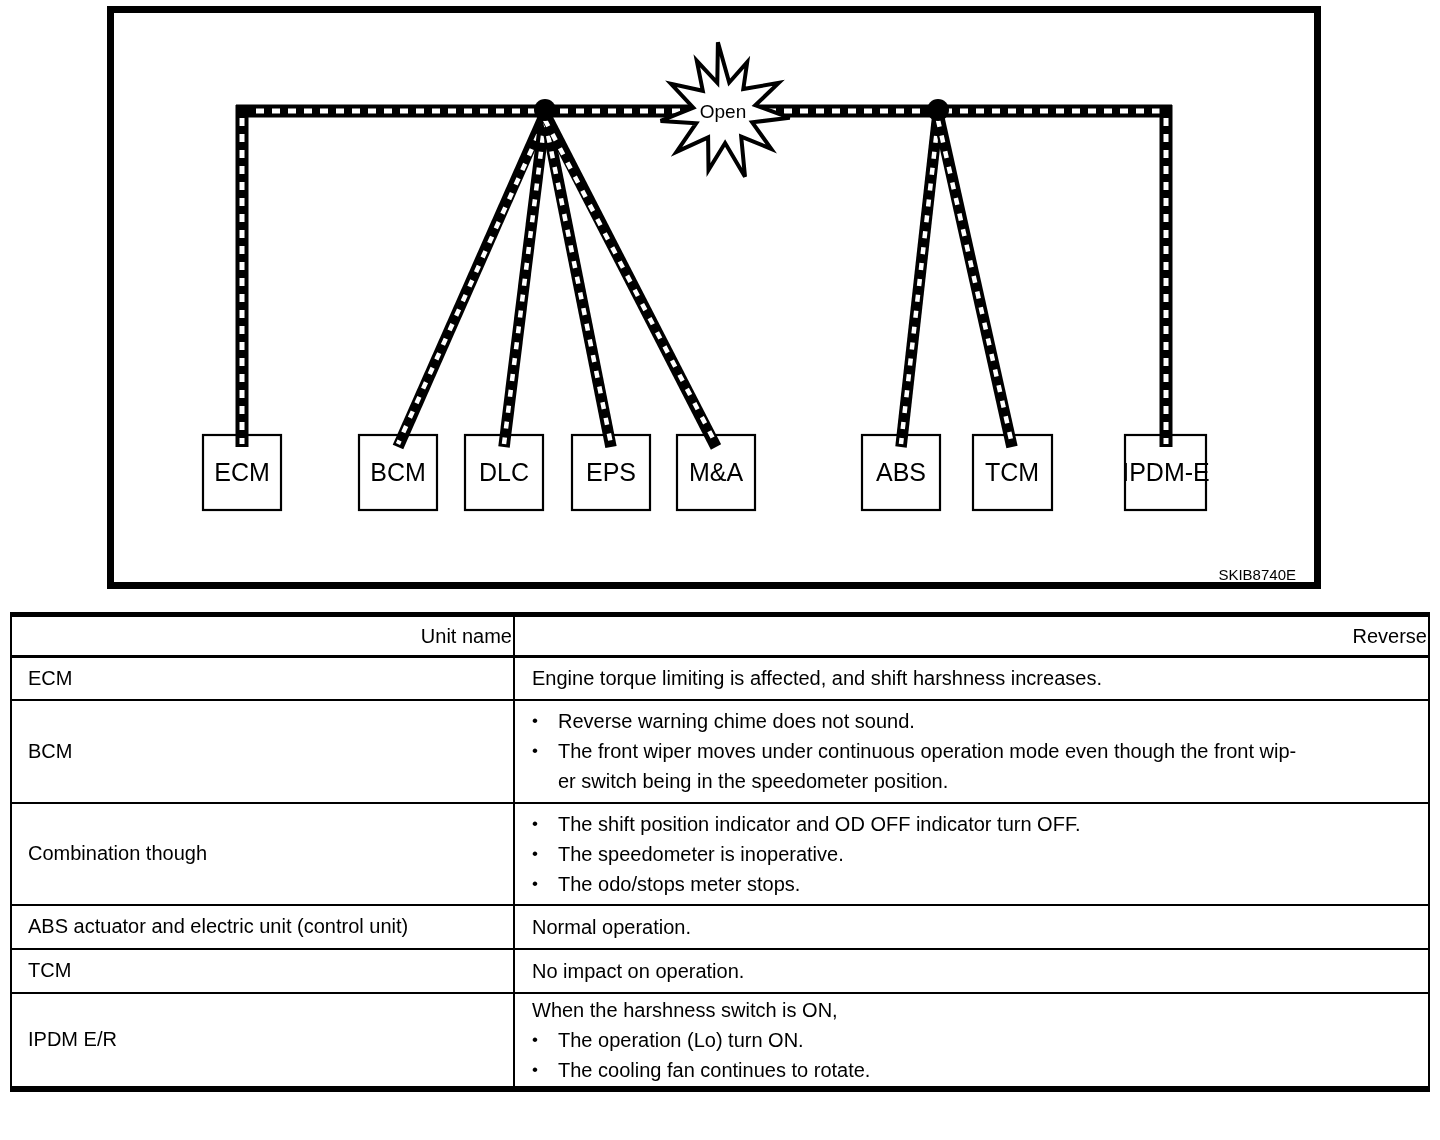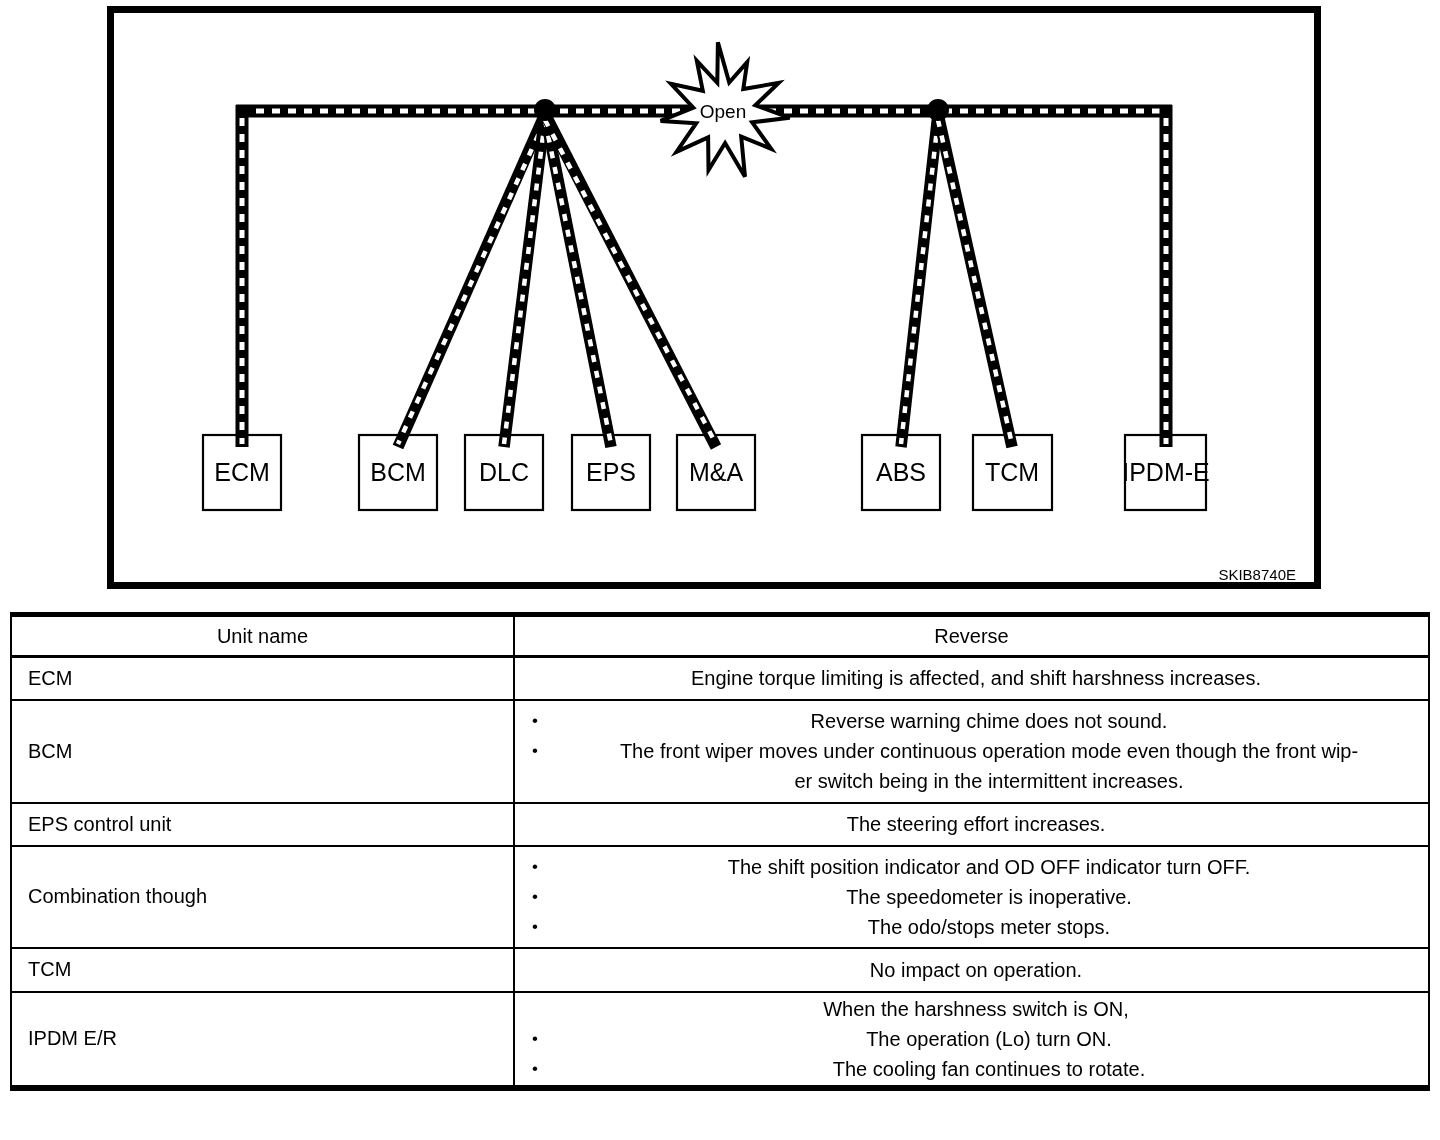--- a/index.html
+++ b/index.html
@@ -18,32 +18,32 @@
   
   table.symptom-table {
     position:absolute; left:10px; top:612px; width:1420px;
     border-collapse:collapse; table-layout:fixed;
     border-top:5px solid #000; border-bottom:6px solid #000;
     border-left:2px solid #000; border-right:2px solid #000;
     font-size:20px;
   }
   .symptom-table th {
     border:2px solid #000; border-bottom:3px solid #000;
-    height:36px; font-weight:normal; text-align:center; font-size:20px;
+    height:36px; font-weight:normal; text-align:right; font-size:20px;
   }
   .symptom-table td {
     border:2px solid #000; vertical-align:middle;
   }
   td.unit-cell { padding-left:16px; }
   td.symptom-cell { padding-left:17px; padding-right:8px; }
   .sym-line { display:flex; line-height:30px; }
   .sym-line .b {
     flex:none; width:26px; font-size:17px; line-height:30px;
   }
-  .sym-line .t { flex:1;text-align:center; }
+  .sym-line .t { flex:1; }
   col.c-unit { width:503px; }
 </style>
 </head>
 <body>
 
 <svg id="diagram-svg" width="1440" height="608" viewBox="0 0 1440 608">
 
   <rect x="110.5" y="9.5" width="1207" height="576" fill="none" stroke="#000" stroke-width="7"></rect>
 
   <g fill="#ffffff" stroke="#000" stroke-width="2.2">
@@ -141,52 +141,52 @@
         <div class="sym-line">
             <span class="b">•</span>
             <span class="t">Reverse warning chime does not sound.</span>
           </div>
         <div class="sym-line">
             <span class="b">•</span>
             <span class="t">The front wiper moves under continuous operation mode even though the front wip-</span>
           </div>
         <div class="sym-line">
             <span class="b"></span>
-            <span class="t">er switch being in the intermittent increases.</span>
-          </div>
-      </td>
-    </tr>
-
-    <tr style="height:43px">
-      <td class="unit-cell">EPS control unit</td>
-      <td class="symptom-cell">
-        <div class="sym-line">
-            <span class="t">The steering effort increases.</span>
-          </div>
-      </td>
-    </tr>
+            <span class="t">er switch being in the speedometer position.</span>
+          </div>
+      </td>
+    </tr>
+
 
     <tr style="height:102px">
       <td class="unit-cell">Combination though</td>
       <td class="symptom-cell">
         <div class="sym-line">
             <span class="b">•</span>
             <span class="t">The shift position indicator and OD OFF indicator turn OFF.</span>
           </div>
         <div class="sym-line">
             <span class="b">•</span>
             <span class="t">The speedometer is inoperative.</span>
           </div>
         <div class="sym-line">
             <span class="b">•</span>
             <span class="t">The odo/stops meter stops.</span>
           </div>
       </td>
     </tr>
 
+    <tr style="height:44px">
+      <td class="unit-cell">ABS actuator and electric unit (control unit)</td>
+      <td class="symptom-cell">
+        <div class="sym-line">
+            <span class="t">Normal operation.</span>
+          </div>
+      </td>
+    </tr>
 
     <tr style="height:44px">
       <td class="unit-cell">TCM</td>
       <td class="symptom-cell">
         <div class="sym-line">
             <span class="t">No impact on operation.</span>
           </div>
       </td>
     </tr>
 

